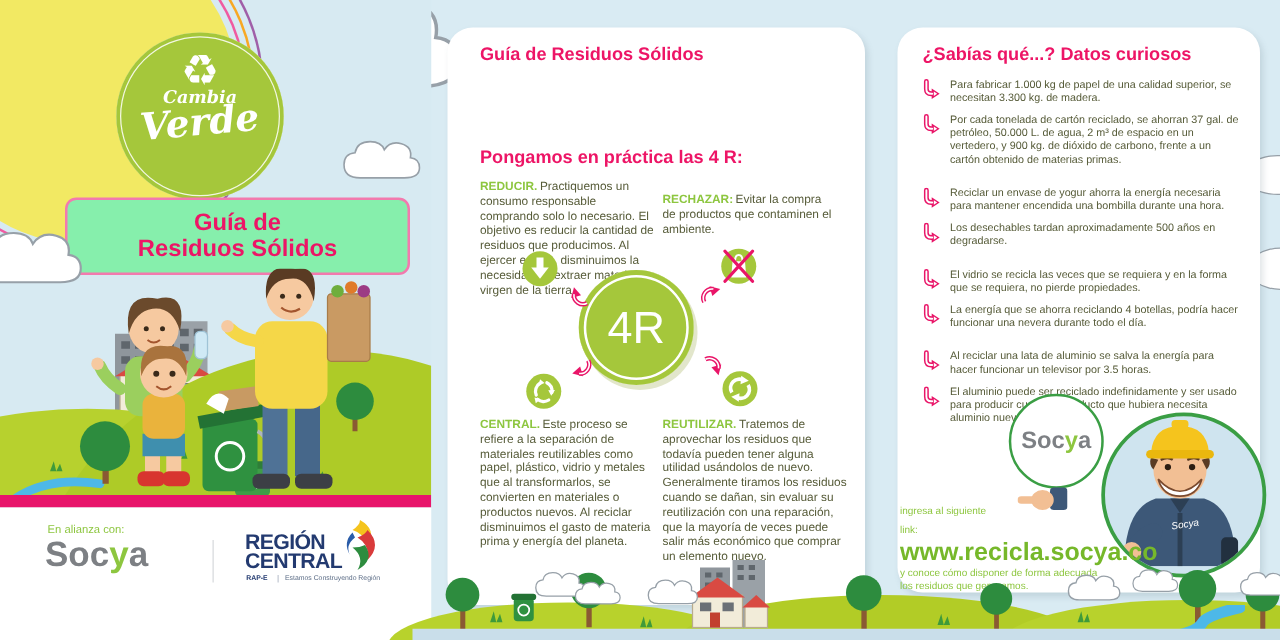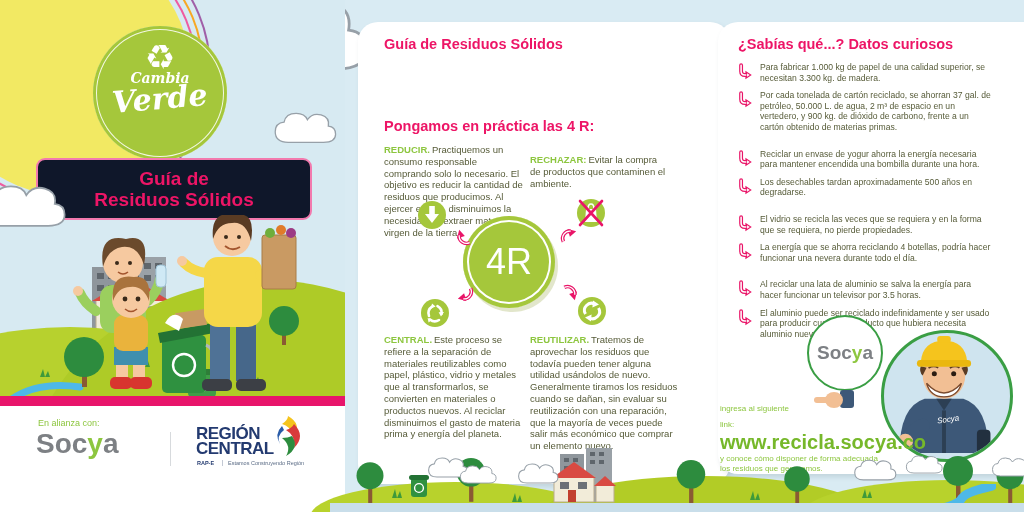--- a/index.html
+++ b/index.html
@@ -9,36 +9,36 @@
   
   .left-panel{position:absolute;left:0;top:0;width:345px;height:512px;background:#d7eaf2;overflow:hidden;z-index:1;}
   .sun{position:absolute;left:-60px;top:-55px;width:250px;height:250px;border-radius:50%;background:#f2e963;
        box-shadow:0 0 0 5px #d7eaf2,0 0 0 7px #ef5ba1,0 0 0 12px #d7eaf2,0 0 0 14px #f7a823,0 0 0 19px #d7eaf2,0 0 0 21px #a05fa8;}
   .cv-circle{position:absolute;left:93px;top:26px;width:134px;height:134px;border-radius:50%;background:#a5c73b;
              box-shadow:inset 0 0 0 3px #a5c73b, inset 0 0 0 4px rgba(255,255,255,.85);
              display:flex;flex-direction:column;align-items:center;justify-content:flex-start;color:#fff;text-align:center;}
   .cv-recycle{font-size:34px;line-height:34px;margin-top:14px;color:#fff;}
   .cv-cambia{font-family:"DejaVu Serif",serif;font-style:italic;font-weight:bold;font-size:14px;margin-top:-4px;}
   .cv-verde{font-family:"DejaVu Serif",serif;font-style:italic;font-weight:bold;font-size:30px;line-height:26px;transform:rotate(-5deg);}
-  .title-box{position:absolute;left:36px;top:158px;width:272px;height:58px;background:#0f172a;border:2px solid #f27aae;border-radius:9px;
+  .title-box{position:absolute;left:52px;top:158px;width:272px;height:58px;background:#86efac;border:2px solid #f27aae;border-radius:9px;
              display:flex;flex-direction:column;align-items:center;justify-content:center;}
   .title-box div{color:#ed1566;font-weight:bold;font-size:19px;line-height:21px;}
   .pink-stripe{position:absolute;left:0;top:396px;width:345px;height:10px;background:#e8156b;}
   .left-footer{position:absolute;left:0;top:406px;width:376px;height:106px;background:#fff;}
   .alliance{position:absolute;left:38px;top:12px;font-size:9px;color:#8dc63f;}
   .socya-word{font-weight:600;color:#7d8084;letter-spacing:0;}
   .socya-word .sy{color:#8dc63f;}
   .socya-footer{position:absolute;left:36px;top:22px;font-size:28px;}
   .footer-divider{position:absolute;left:170px;top:26px;width:1px;height:34px;background:#d7dadd;}
   .region{position:absolute;left:196px;top:20px;color:#233a70;font-weight:bold;font-size:17px;line-height:15px;letter-spacing:-0.5px;}
   .region-sub{position:absolute;left:197px;top:54px;font-size:5.5px;color:#233a70;font-weight:bold;}
   .region-tag{position:absolute;left:222px;top:54px;font-size:5.5px;color:#5a6b85;border-left:1px solid #c3c9d4;padding-left:5px;}
 
   
-  .card{position:absolute;background:#fff;border-radius:20px;box-shadow:2px 3px 5px rgba(90,110,120,.18);z-index:2;padding-left:38px;}
+  .card{position:absolute;background:#fff;border-radius:20px;box-shadow:2px 3px 5px rgba(90,110,120,.18);z-index:2;}
   .card-mid{left:358px;top:22px;width:334px;height:462px;}
   .card-right{left:718px;top:22px;width:290px;height:452px;}
   .pinkhead{position:absolute;color:#ed1566;font-weight:bold;font-size:14.5px;}
   .olive{color:#565b38;font-size:9.5px;line-height:11.8px;}
   .glabel{color:#8dc63f;font-weight:bold;margin-right:2px;}
   .col-block{position:absolute;}
 
   
   .big-circle{position:absolute;left:105px;top:194px;width:92px;height:92px;border-radius:50%;background:#a5c73b;
               box-shadow:inset 0 0 0 4px #a5c73b,inset 0 0 0 6px #fff,3px 4px 0 rgba(190,200,140,.45);

